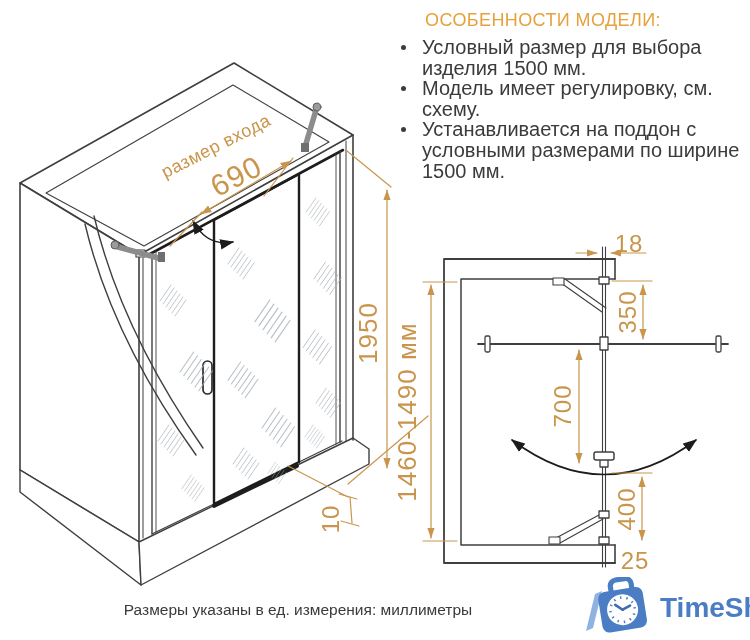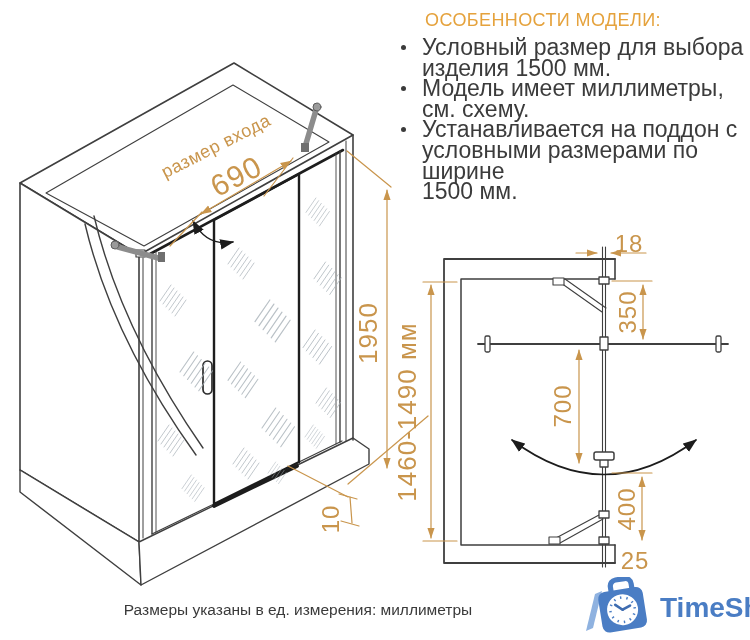--- a/index.html
+++ b/index.html
@@ -5,21 +5,21 @@
   html,body{margin:0;padding:0;background:#fff}
   .screen{position:relative;width:750px;height:640px;background:#fff;overflow:hidden;
           font-family:"Liberation Sans",sans-serif}
   svg.drawing{position:absolute;left:0;top:0}
 
   
   .features{position:absolute;left:388px;top:10px;width:360px}
   .features .head{margin:0 0 6px 37px;font-size:18px;font-weight:400;
                   letter-spacing:.4px;color:#e5a23c}
   .features ul{list-style:none;margin:0;padding:0}
-  .features li{display:flex;align-items:flex-start;font-size:23px;line-height:20.6px;
+  .features li{display:flex;align-items:flex-start;font-size:20px;line-height:20.6px;
                color:#3b3b3b;white-space:pre-line}
   .features .dot{flex:none;width:5px;height:5px;border-radius:50%;background:#3b3b3b;
                  margin:8px 16px 0 13px}
 
   
   .caption{position:absolute;left:0;top:601px;width:596px;text-align:center;
            font-size:15.5px;color:#3a3a3a}
 
   
   .logo{position:absolute;left:584px;top:577px;display:flex;align-items:center}
@@ -187,21 +187,21 @@
   <div class="features">
     <div class="head">ОСОБЕННОСТИ МОДЕЛИ:</div>
     <ul>
       <li>
         <span class="dot"></span>
         <span>Условный размер для выбора
 изделия 1500 мм.</span>
       </li>
       <li>
         <span class="dot"></span>
-        <span>Модель имеет миллиметры, см. схему.</span>
+        <span>Модель имеет регулировку, см. схему.</span>
       </li>
       <li>
         <span class="dot"></span>
         <span>Устанавливается на поддон с
 условными размерами по ширине
 1500 мм.</span>
       </li>
     </ul>
   </div>
 

